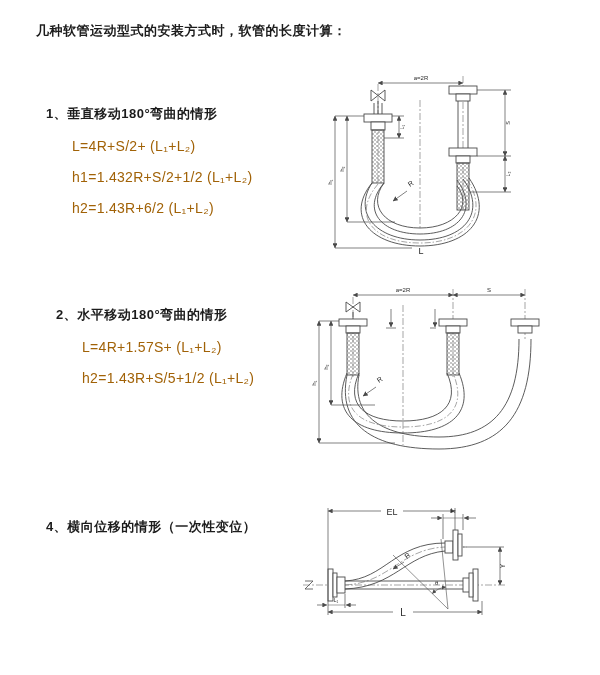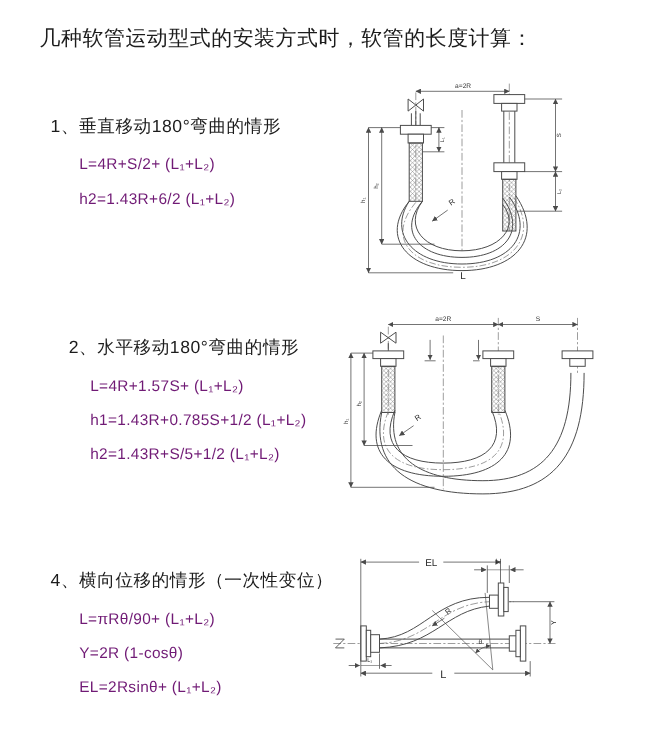--- a/index.html
+++ b/index.html
@@ -1,59 +1,54 @@
 <!DOCTYPE html>
 <html><head>
 <meta charset="utf-8">
 <style>
   html,body{margin:0;padding:0;background:#ffffff;}
   #page{
     position:relative;width:600px;height:675px;background:#ffffff;overflow:hidden;
     font-family:"Liberation Sans","DejaVu Sans",sans-serif;color:#1c1c1c;
   }
-  .title{position:absolute;left:36px;top:22px;font-size:19px;font-weight:normal;letter-spacing:.5px;}
+  .title{position:absolute;left:36px;top:22px;font-size:13px;font-weight:bold;letter-spacing:.5px;}
   .section{position:absolute;left:46px;}
-  .sec-heading{font-size:16px;font-weight:normal;letter-spacing:.5px;white-space:nowrap;text-align:center;}
+  .sec-heading{font-size:13px;font-weight:bold;letter-spacing:.5px;white-space:nowrap;}
   .formulas{margin-left:26px;margin-top:7px;}
   .formula{height:31px;display:flex;align-items:center;font-size:14px;font-weight:400;
-    letter-spacing:.3px;white-space:nowrap;color:#701a75;}
+    letter-spacing:.3px;white-space:nowrap;color:#a16207;}
   .diag{position:absolute;}
   svg text{fill:#2a2a2a;font-family:"Liberation Sans","DejaVu Sans",sans-serif;}
 </style>
 </head>
 <body>
 
 <div id="page">
 
   <div class="title">几种软管运动型式的安装方式时，软管的长度计算：</div>
 
   <div class="section" style="top:105px;">
     <div class="sec-heading">1、垂直移动180°弯曲的情形</div>
     <div class="formulas">
       <div class="formula">L=4R+S/2+ (L₁+L₂)</div>
+      <div class="formula">h1=1.432R+S/2+1/2 (L₁+L₂)</div>
       <div class="formula">h2=1.43R+6/2 (L₁+L₂)</div>
     </div>
   </div>
 
   <div class="section" style="top:306px;margin-left:10px;">
     <div class="sec-heading">2、水平移动180°弯曲的情形</div>
     <div class="formulas">
       <div class="formula">L=4R+1.57S+ (L₁+L₂)</div>
-      <div class="formula">h1=1.43R+0.785S+1/2 (L₁+L₂)</div>
       <div class="formula">h2=1.43R+S/5+1/2 (L₁+L₂)</div>
     </div>
   </div>
 
   <div class="section" style="top:518px;">
     <div class="sec-heading">4、横向位移的情形（一次性变位）</div>
-    <div class="formulas">
-      <div class="formula">L=πRθ/90+ (L₁+L₂)</div>
-      <div class="formula">Y=2R (1-cosθ)</div>
-      <div class="formula">EL=2Rsinθ+ (L₁+L₂)</div>
-    </div>
   </div>
 
   <svg class="diag" style="left:313px;top:70px;" width="245" height="190" viewBox="0 0 245 190">
     <defs>
       <marker id="a1" viewBox="0 0 10 10" refX="9.5" refY="5" markerWidth="7" markerHeight="7" orient="auto-start-reverse">
         <path d="M0,0 L10,5 L0,10 z" fill="#4a4a4a"></path>
       </marker>
       <pattern id="p1" width="4" height="4" patternUnits="userSpaceOnUse">
         <path d="M0,4 L4,0 M0,0 L4,4" stroke="#8a8a8a" stroke-width="0.5"></path>
       </pattern>

